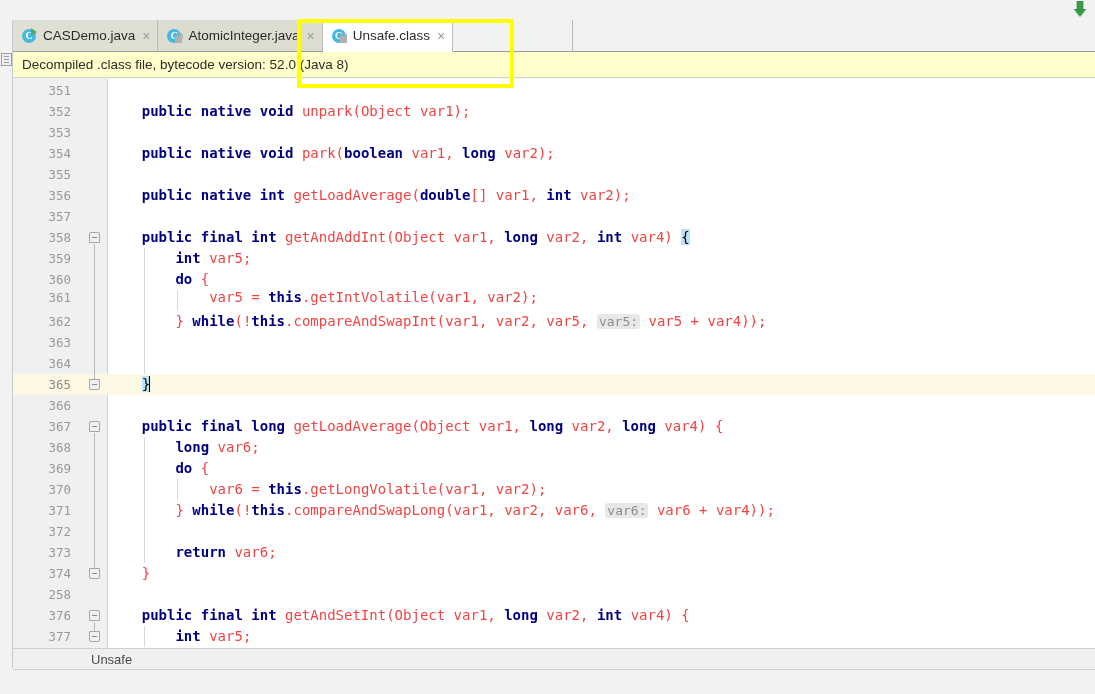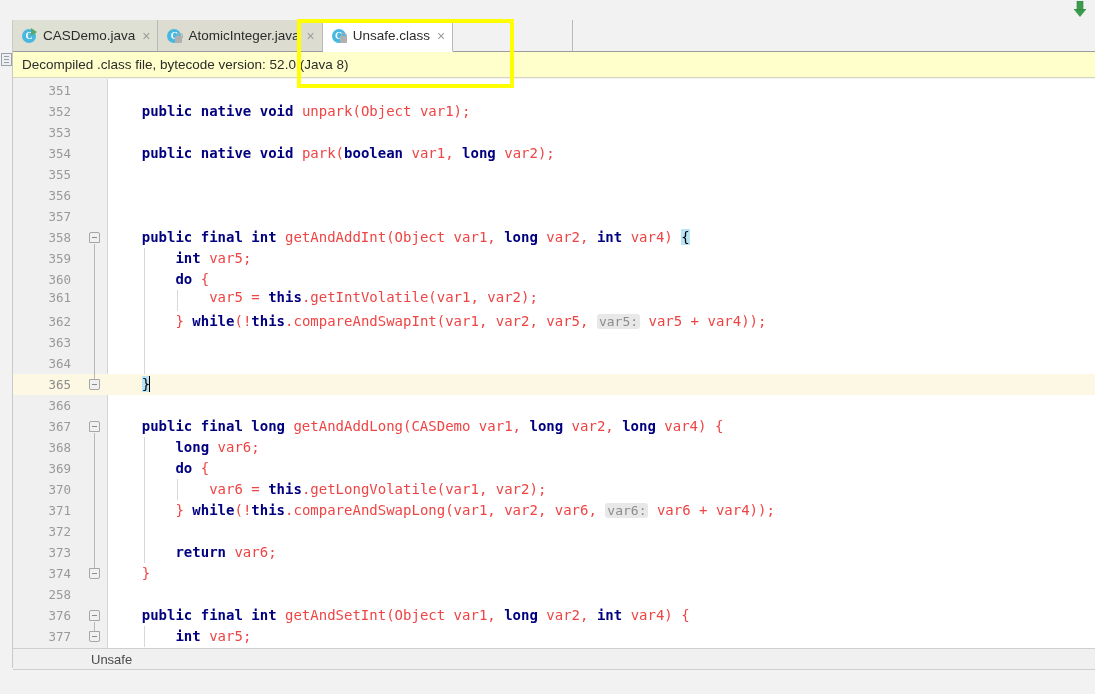--- a/index.html
+++ b/index.html
@@ -327,20 +327,21 @@
         <div class="row" style="top: 64px;">
           <div class="ln">354</div>
           <div class="codeline"><span class="plain">    </span><span class="kw">public native void </span><span class="plain">park(</span><span class="kw">boolean</span><span class="plain"> var1, </span><span class="kw">long</span><span class="plain"> var2);</span></div>
         </div>
         <div class="row" style="top: 85px;">
           <div class="ln">355</div>
           <div class="codeline"></div>
         </div>
         <div class="row" style="top: 106px;">
           <div class="ln">356</div>
+          <div class="codeline"><span class="plain">    </span><span class="kw">public native int </span><span class="plain">getLoadAverage(</span><span class="kw">double</span><span class="plain">[] var1, </span><span class="kw">int</span><span class="plain"> var2);</span></div>
         </div>
         <div class="row" style="top: 127px;">
           <div class="ln">357</div>
           <div class="codeline"></div>
         </div>
         <div class="row" style="top: 148px;">
           <div class="ln">358</div>
           <div class="codeline"><span class="plain">    </span><span class="kw">public final int </span><span class="plain">getAndAddInt(Object var1, </span><span class="kw">long</span><span class="plain"> var2, </span><span class="kw">int</span><span class="plain"> var4) </span><span class="brace-hl">{</span></div>
         </div>
         <div class="row" style="top: 169px;">
@@ -369,21 +370,21 @@
         <div class="row caret" style="top: 295px;">
           <div class="ln">365</div>
           <div class="codeline"><span class="plain">    </span><span class="brace-hl">}</span><span class="caret-bar"></span></div>
         </div>
         <div class="row" style="top: 316px;">
           <div class="ln">366</div>
           <div class="codeline"></div>
         </div>
         <div class="row" style="top: 337px;">
           <div class="ln">367</div>
-          <div class="codeline"><span class="plain">    </span><span class="kw">public final long </span><span class="plain">getAndAddLong(CASDemo var1, </span><span class="kw">long</span><span class="plain"> var2, </span><span class="kw">long</span><span class="plain"> var4) {</span></div>
+          <div class="codeline"><span class="plain">    </span><span class="kw">public final long </span><span class="plain">getLoadAverage(Object var1, </span><span class="kw">long</span><span class="plain"> var2, </span><span class="kw">long</span><span class="plain"> var4) {</span></div>
         </div>
         <div class="row" style="top: 358px;">
           <div class="ln">368</div>
           <div class="codeline"><span class="plain">        </span><span class="kw">long</span><span class="plain"> var6;</span></div>
         </div>
         <div class="row" style="top: 379px;">
           <div class="ln">369</div>
           <div class="codeline"><span class="plain">        </span><span class="kw">do</span><span class="plain"> {</span></div>
         </div>
         <div class="row" style="top: 400px;">

